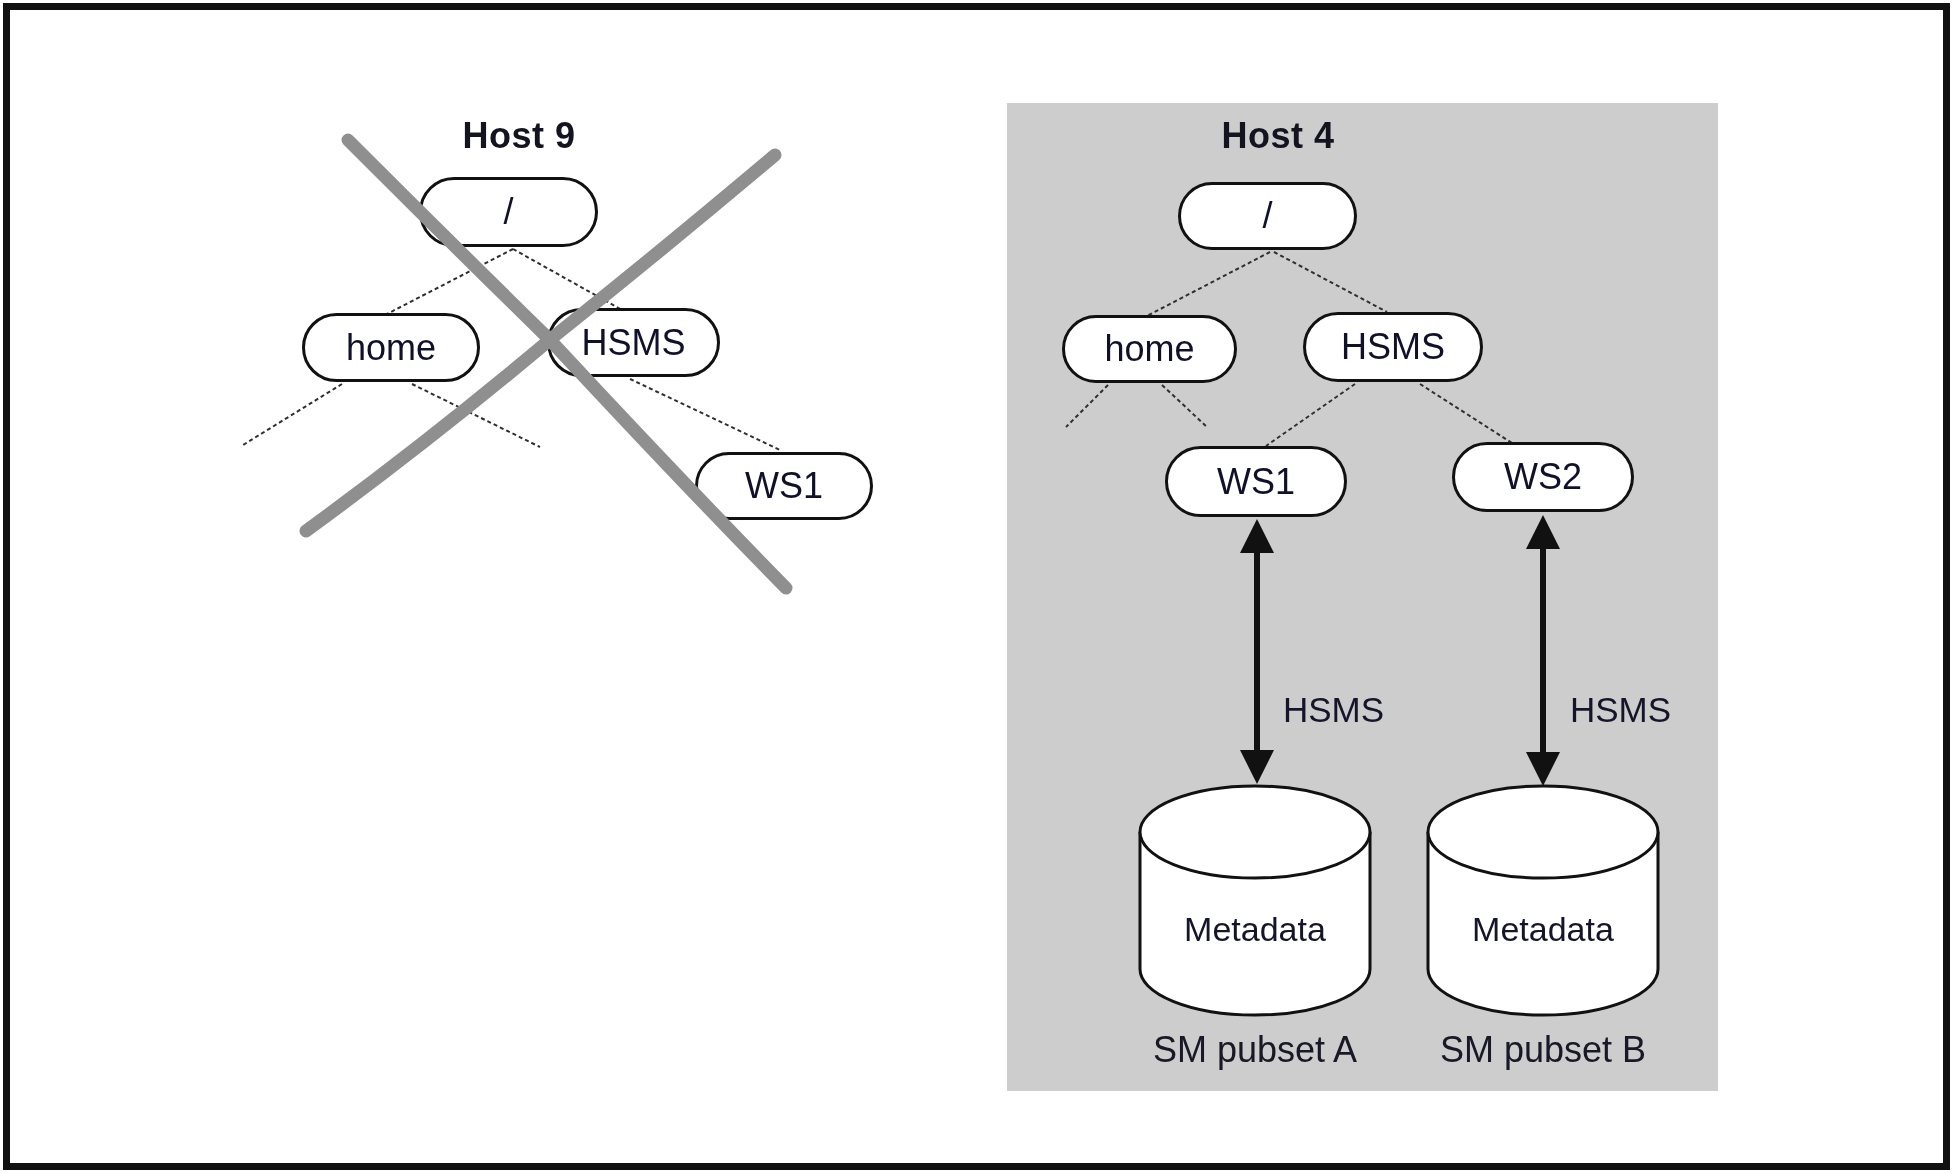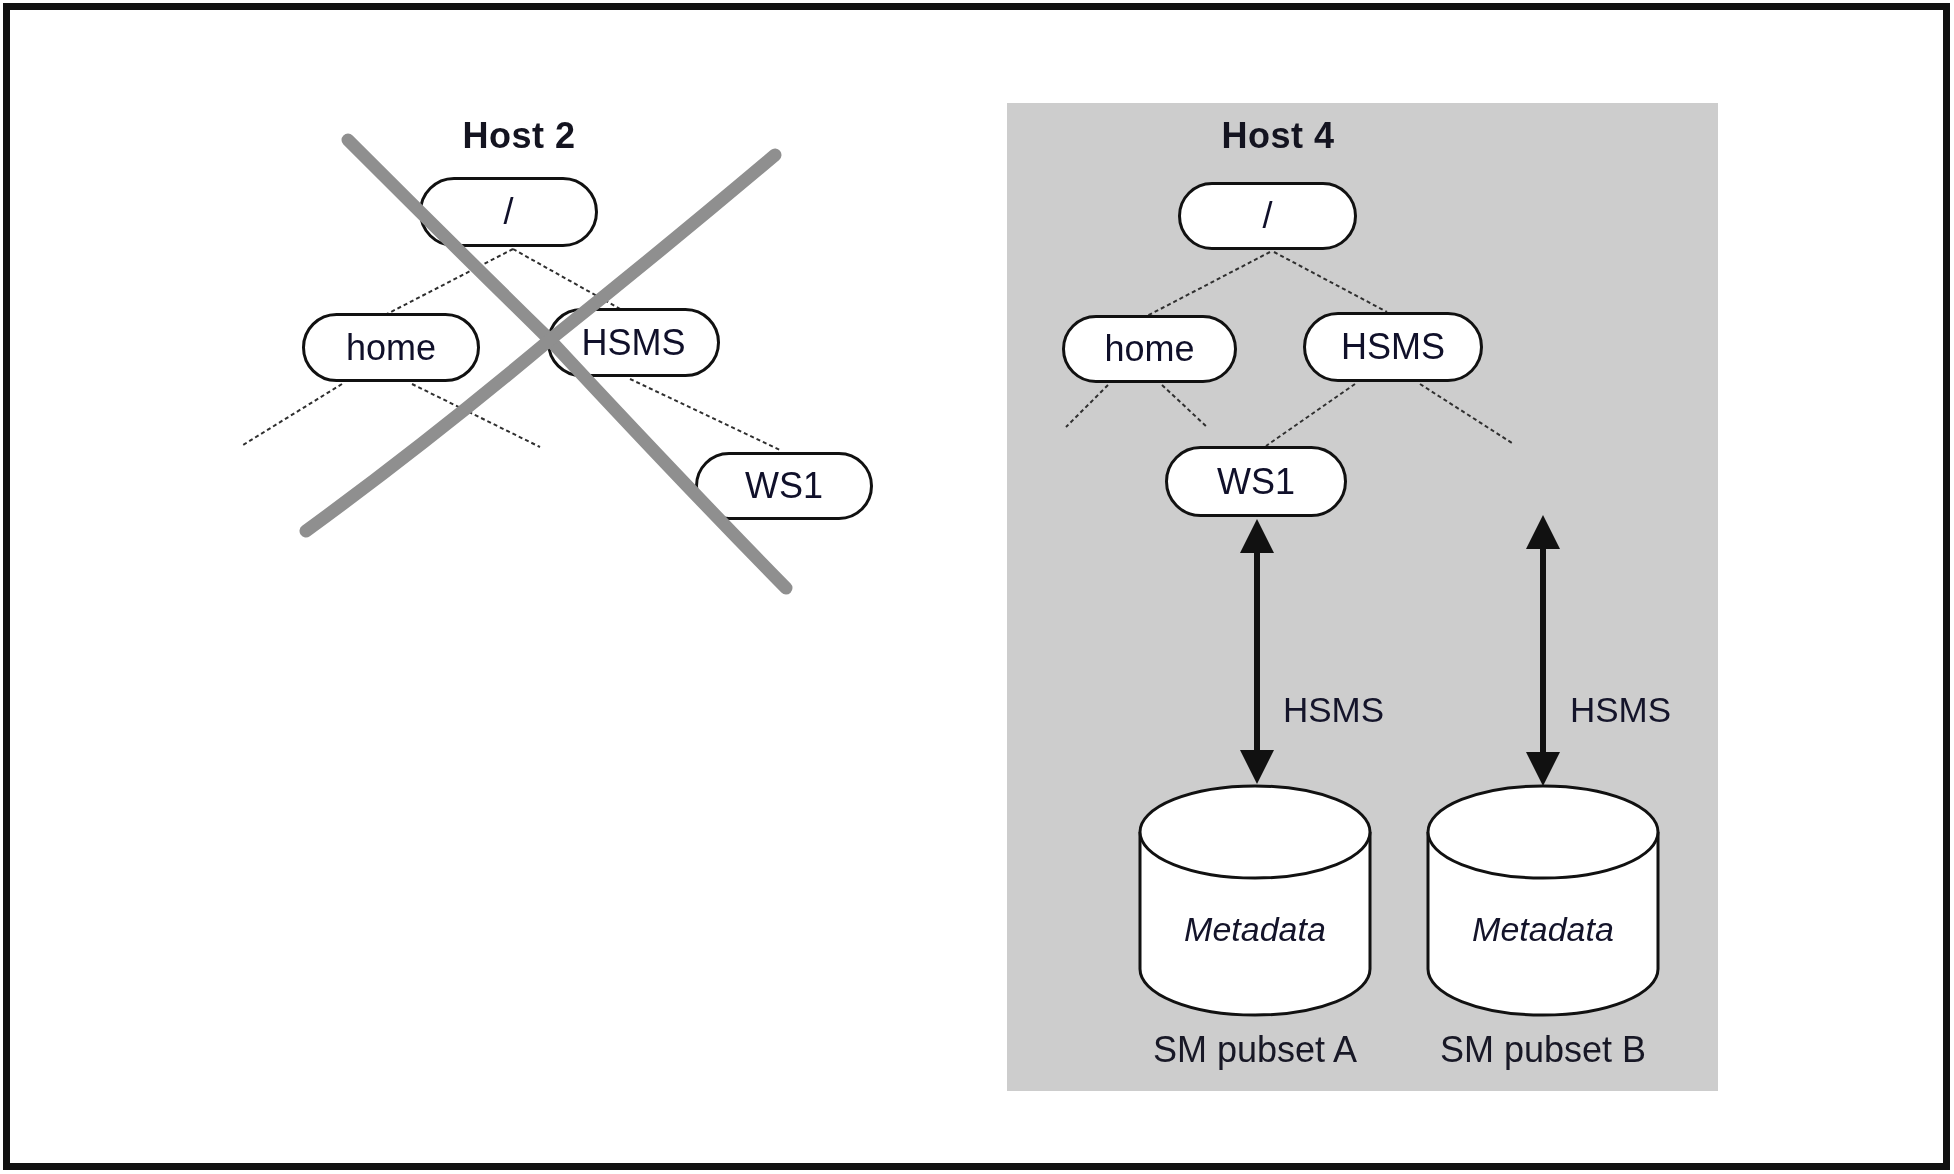--- a/index.html
+++ b/index.html
@@ -23,21 +23,21 @@
   .pill{
     position:absolute;background:#ffffff;border:3px solid #111111;border-radius:999px;
     display:flex;align-items:center;justify-content:center;
     font-size:36px;color:#10102a;box-sizing:border-box;
   }
   .flabel{
     position:absolute;display:flex;align-items:center;
     font-size:35px;color:#14142a;white-space:nowrap;
   }
   .centered{justify-content:center;text-align:center;}
-  .meta-label{font-size:34px;font-style:italic;}
+  .meta-label{font-size:34px;}
   .caption{font-size:36px;color:#181826;}
   svg{display:block;}
 </style>
 </head>
 <body>
 
 <div class="stage">
 
   <div class="panel"></div>
 
@@ -74,21 +74,21 @@
     <g>
       <path d="M1140,832 L1140,969 A115,46 0 0 0 1370,969 L1370,832" fill="#ffffff" stroke="#111111" stroke-width="3"></path>
       <ellipse cx="1255" cy="832" rx="115" ry="46" fill="#ffffff" stroke="#111111" stroke-width="3"></ellipse>
     </g>
     <g>
       <path d="M1428,832 L1428,969 A115,46 0 0 0 1658,969 L1658,832" fill="#ffffff" stroke="#111111" stroke-width="3"></path>
       <ellipse cx="1543" cy="832" rx="115" ry="46" fill="#ffffff" stroke="#111111" stroke-width="3"></ellipse>
     </g>
   </svg>
 
-  <div class="host-title" style="left:419px;top:114px;width:200px;">Host 2</div>
+  <div class="host-title" style="left:419px;top:114px;width:200px;">Host 9</div>
 
   <div class="pill" style="left:419px;top:177px;width:179px;height:70px;">
     <span>/</span>
   </div>
   <div class="pill" style="left:302px;top:313px;width:178px;height:69px;">
     <span>home</span>
   </div>
   <div class="pill" style="left:547px;top:308px;width:173px;height:69px;">
     <span>HSMS</span>
   </div>
@@ -103,20 +103,23 @@
   </div>
   <div class="pill" style="left:1062px;top:315px;width:175px;height:68px;">
     <span>home</span>
   </div>
   <div class="pill" style="left:1303px;top:312px;width:180px;height:70px;">
     <span>HSMS</span>
   </div>
   <div class="pill" style="left:1165px;top:446px;width:182px;height:71px;">
     <span>WS1</span>
   </div>
+  <div class="pill" style="left:1452px;top:442px;width:182px;height:70px;">
+    <span>WS2</span>
+  </div>
 
   <div class="flabel" style="left:1283px;top:688px;height:44px;">HSMS</div>
   <div class="flabel" style="left:1570px;top:688px;height:44px;">HSMS</div>
 
   <div class="flabel centered meta-label" style="left:1145px;top:907px;width:220px;height:44px;">Metadata</div>
   <div class="flabel centered meta-label" style="left:1433px;top:907px;width:220px;height:44px;">Metadata</div>
 
   <div class="flabel centered caption" style="left:1418px;top:1029px;width:250px;height:42px;">SM pubset B</div>
   <div class="flabel centered caption" style="left:1130px;top:1029px;width:250px;height:42px;">SM pubset A</div>
 

